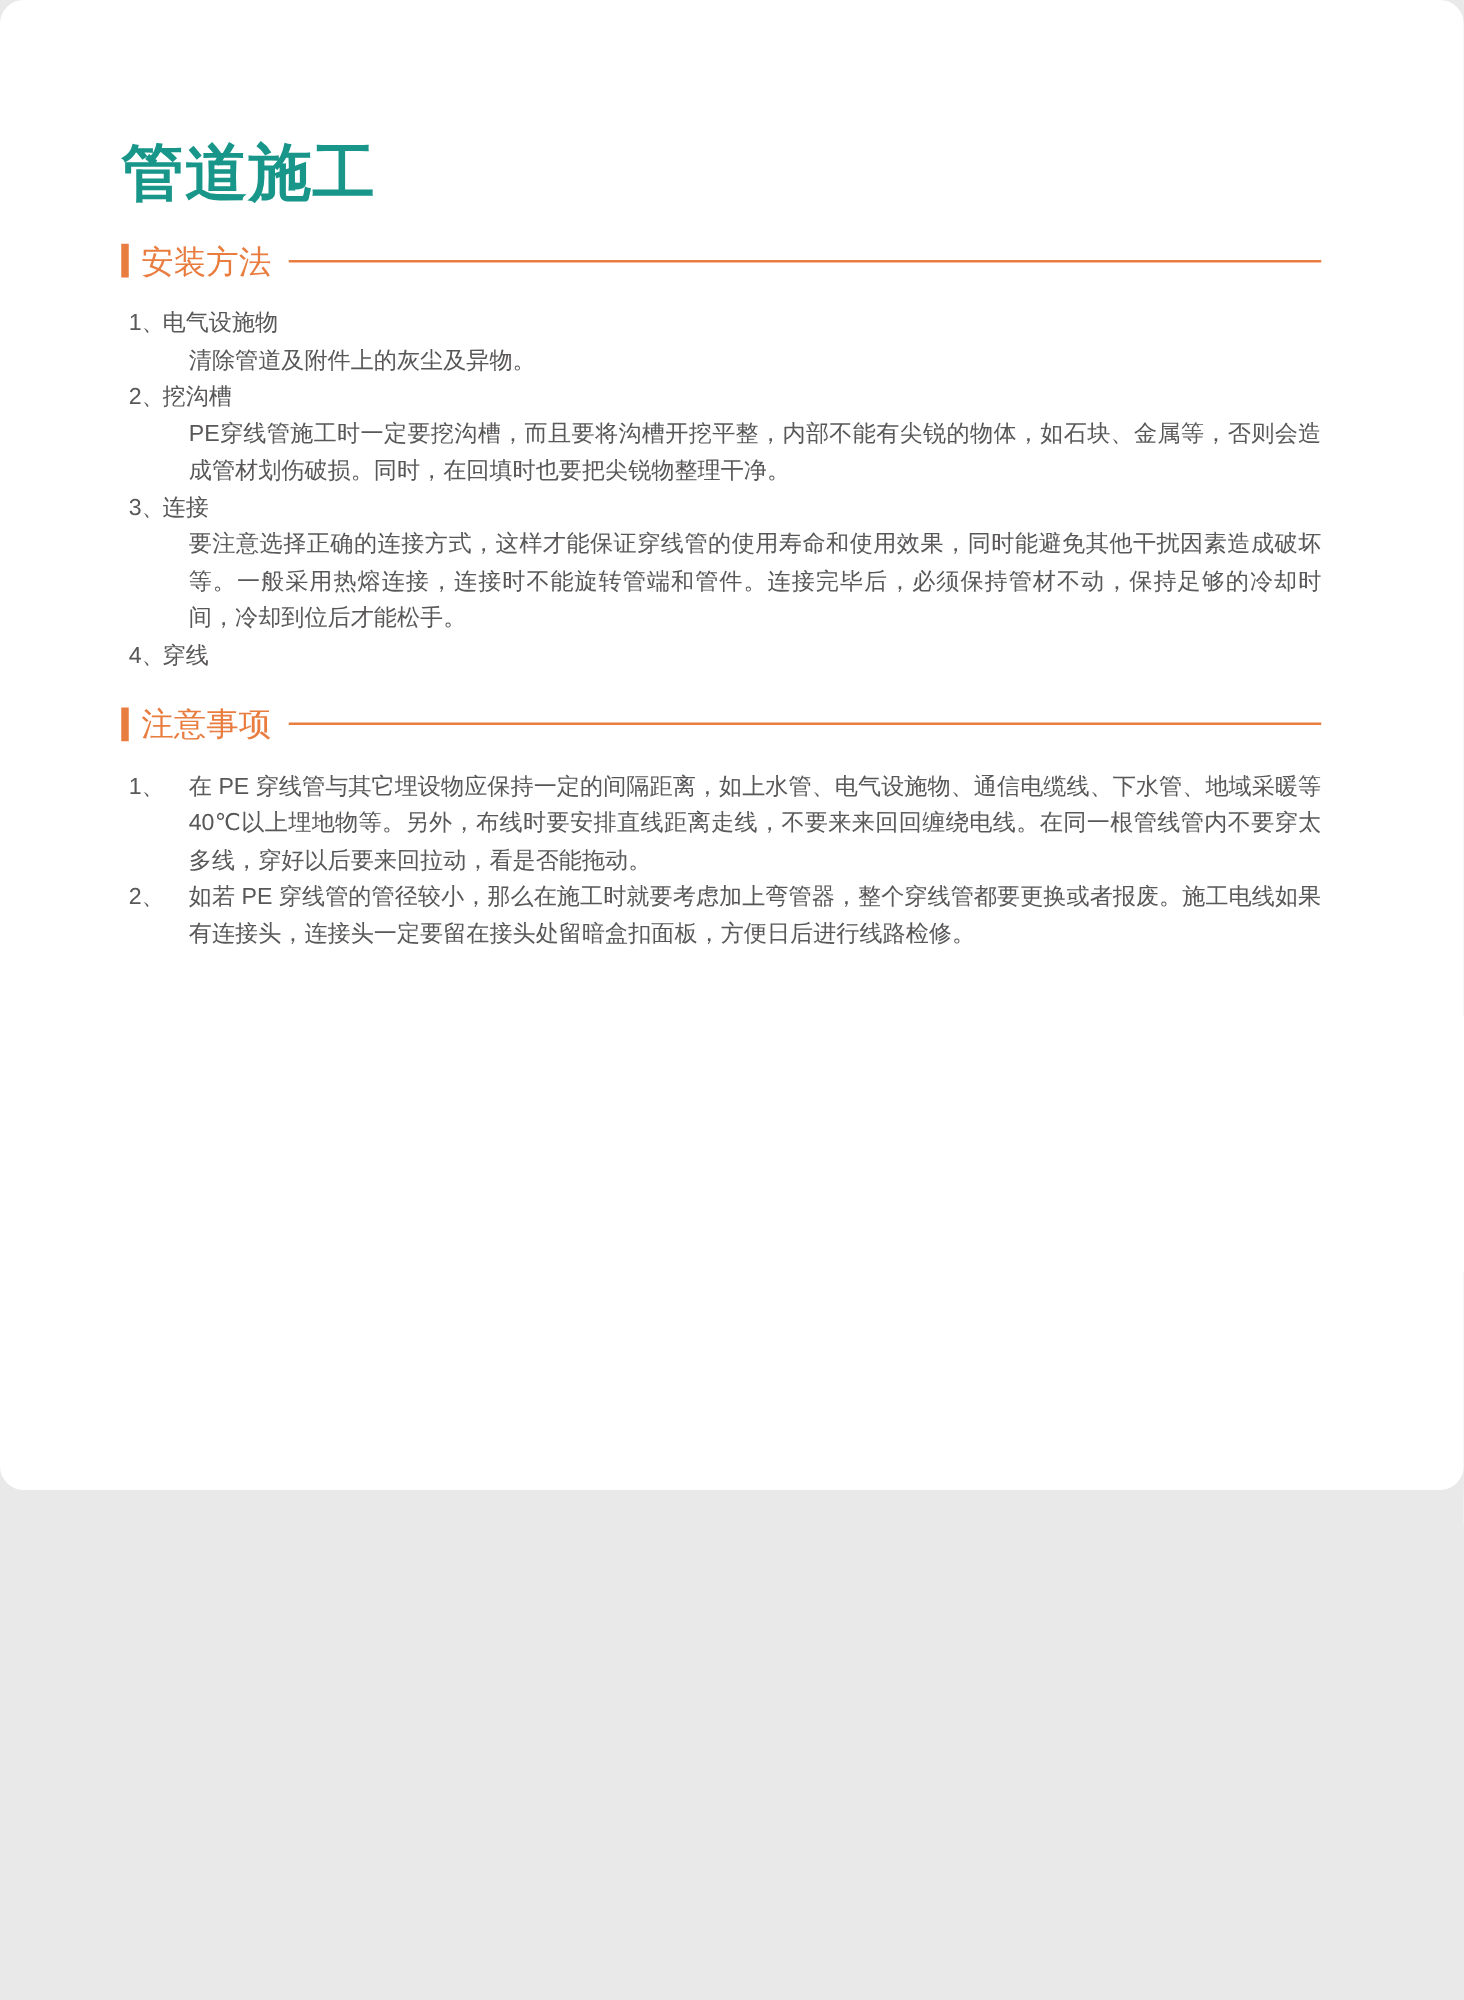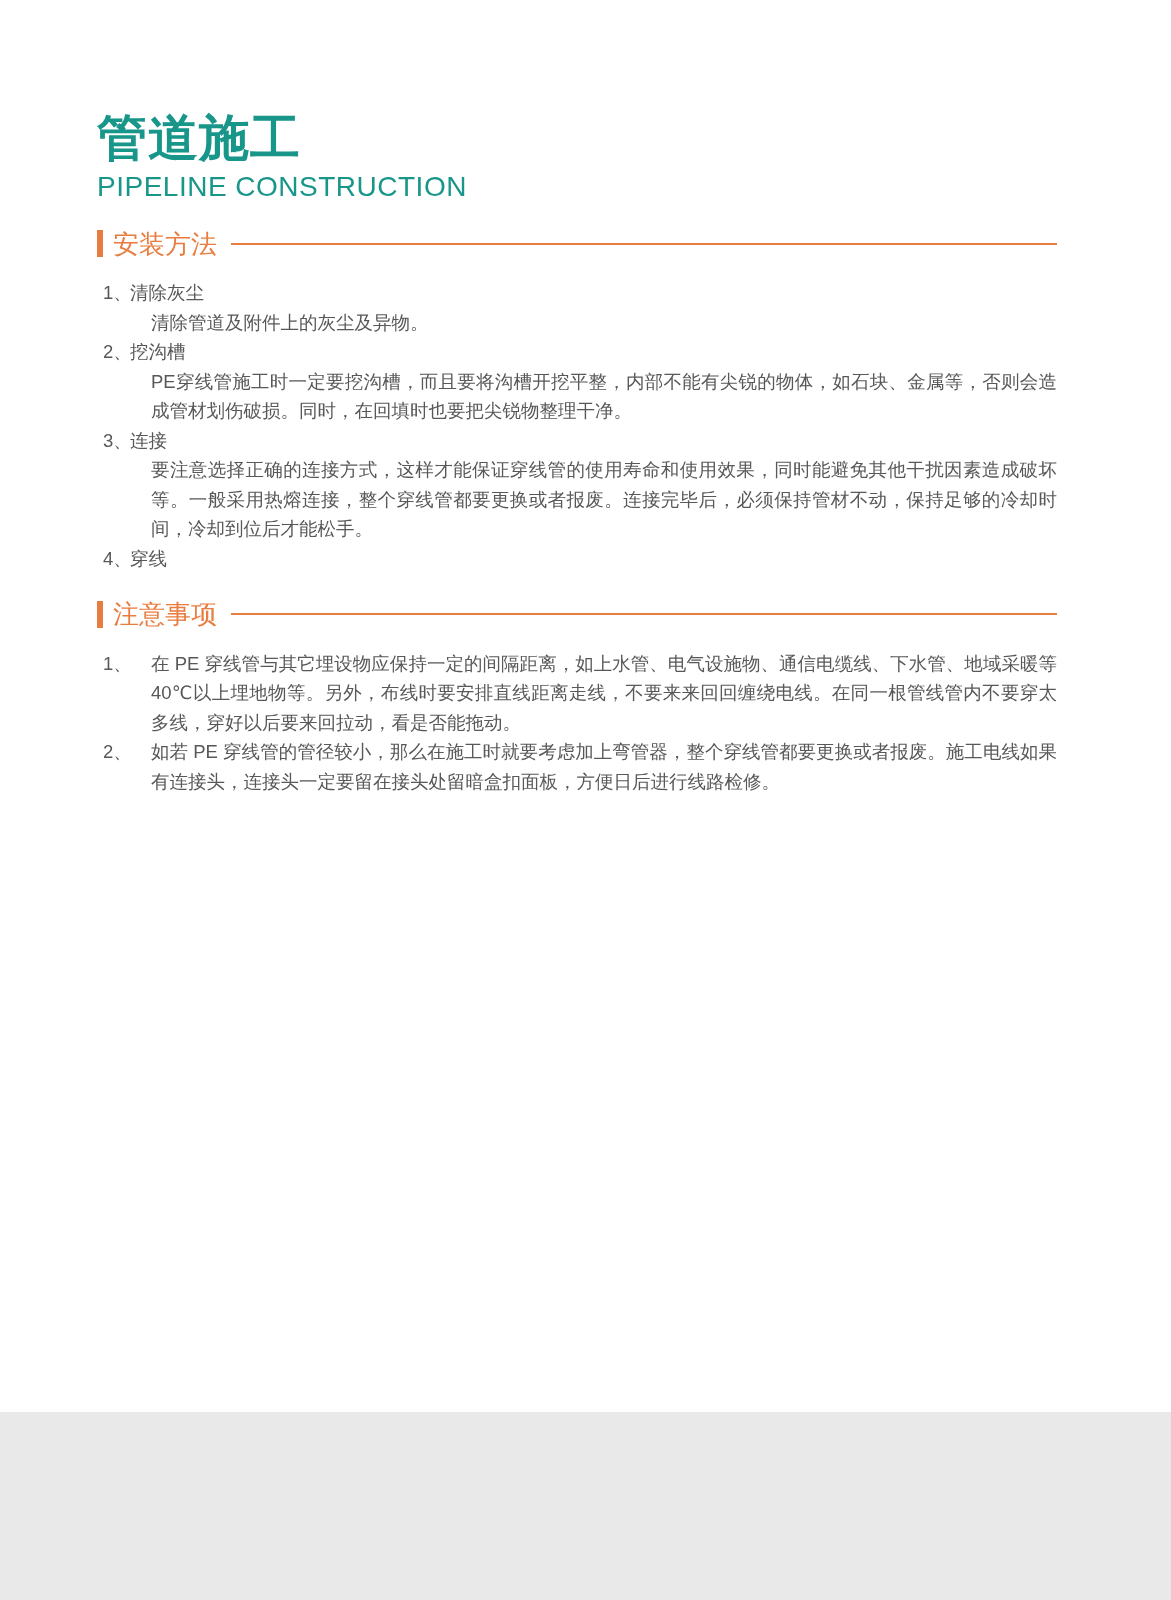--- a/index.html
+++ b/index.html
@@ -1,24 +1,25 @@
 <!DOCTYPE html>
 <html><head>
 <meta charset="utf-8">
 <style>
   * { margin: 0; padding: 0; box-sizing: border-box; }
   html, body { background: #e9e9e9; }
   .page {
     position: relative;
     width: 1171px;
-    height: 1412px;
+    height: 1192px;
     background: #ffffff;
     margin: 0 auto;
     font-family: "Liberation Sans", "DejaVu Sans", sans-serif;
     overflow: hidden;
+    border-radius: 19px;
   }
   .content {
     position: absolute;
     left: 97px;
     top: 110px;
     width: 960px;
   }
   .page-title {
     font-size: 50px;
     font-weight: bold;
@@ -83,48 +84,47 @@
     text-decoration: underline;
   }
 </style>
 </head>
 <body>
 
 <div class="page">
   <div class="content">
 
     <div class="page-title">管道施工</div>
-    <div class="page-subtitle">PIPELINE CONSTRUCTION</div>
 
     <div class="section">
       <div class="section-head">
         <span class="bar"></span>
         <span class="sec-title">安装方法</span>
         <span class="rule"></span>
       </div>
       <div class="item-list">
         <div class="item">
           <span class="num">1、</span>
           <div class="item-content">
-            <div class="item-title">清除灰尘</div>
+            <div class="item-title">电气设施物</div>
             <div class="item-body">清除管道及附件上的灰尘及异物。</div>
           </div>
         </div>
         <div class="item">
           <span class="num">2、</span>
           <div class="item-content">
             <div class="item-title">挖沟槽</div>
             <div class="item-body">PE穿线管施工时一定要挖沟槽，而且要将沟槽开挖平整，内部不能有尖锐的物体，如石块、金属等，否则会造成管材划伤破损。同时，在回填时也要把尖锐物整理干净。</div>
           </div>
         </div>
         <div class="item">
           <span class="num">3、</span>
           <div class="item-content">
             <div class="item-title">连接</div>
-            <div class="item-body">要注意选择正确的连接方式，这样才能保证穿线管的使用寿命和使用效果，同时能避免其他干扰因素造成破坏等。一般采用热熔连接，整个穿线管都要更换或者报废。连接完毕后，必须保持管材不动，保持足够的冷却时间，冷却到位后才能松手。</div>
+            <div class="item-body">要注意选择正确的连接方式，这样才能保证穿线管的使用寿命和使用效果，同时能避免其他干扰因素造成破坏等。一般采用热熔连接，连接时不能旋转管端和管件。连接完毕后，必须保持管材不动，保持足够的冷却时间，冷却到位后才能松手。</div>
           </div>
         </div>
         <div class="item">
           <span class="num">4、</span>
           <div class="item-content">
             <div class="item-title">穿线</div>
           </div>
         </div>
       </div>
     </div>

